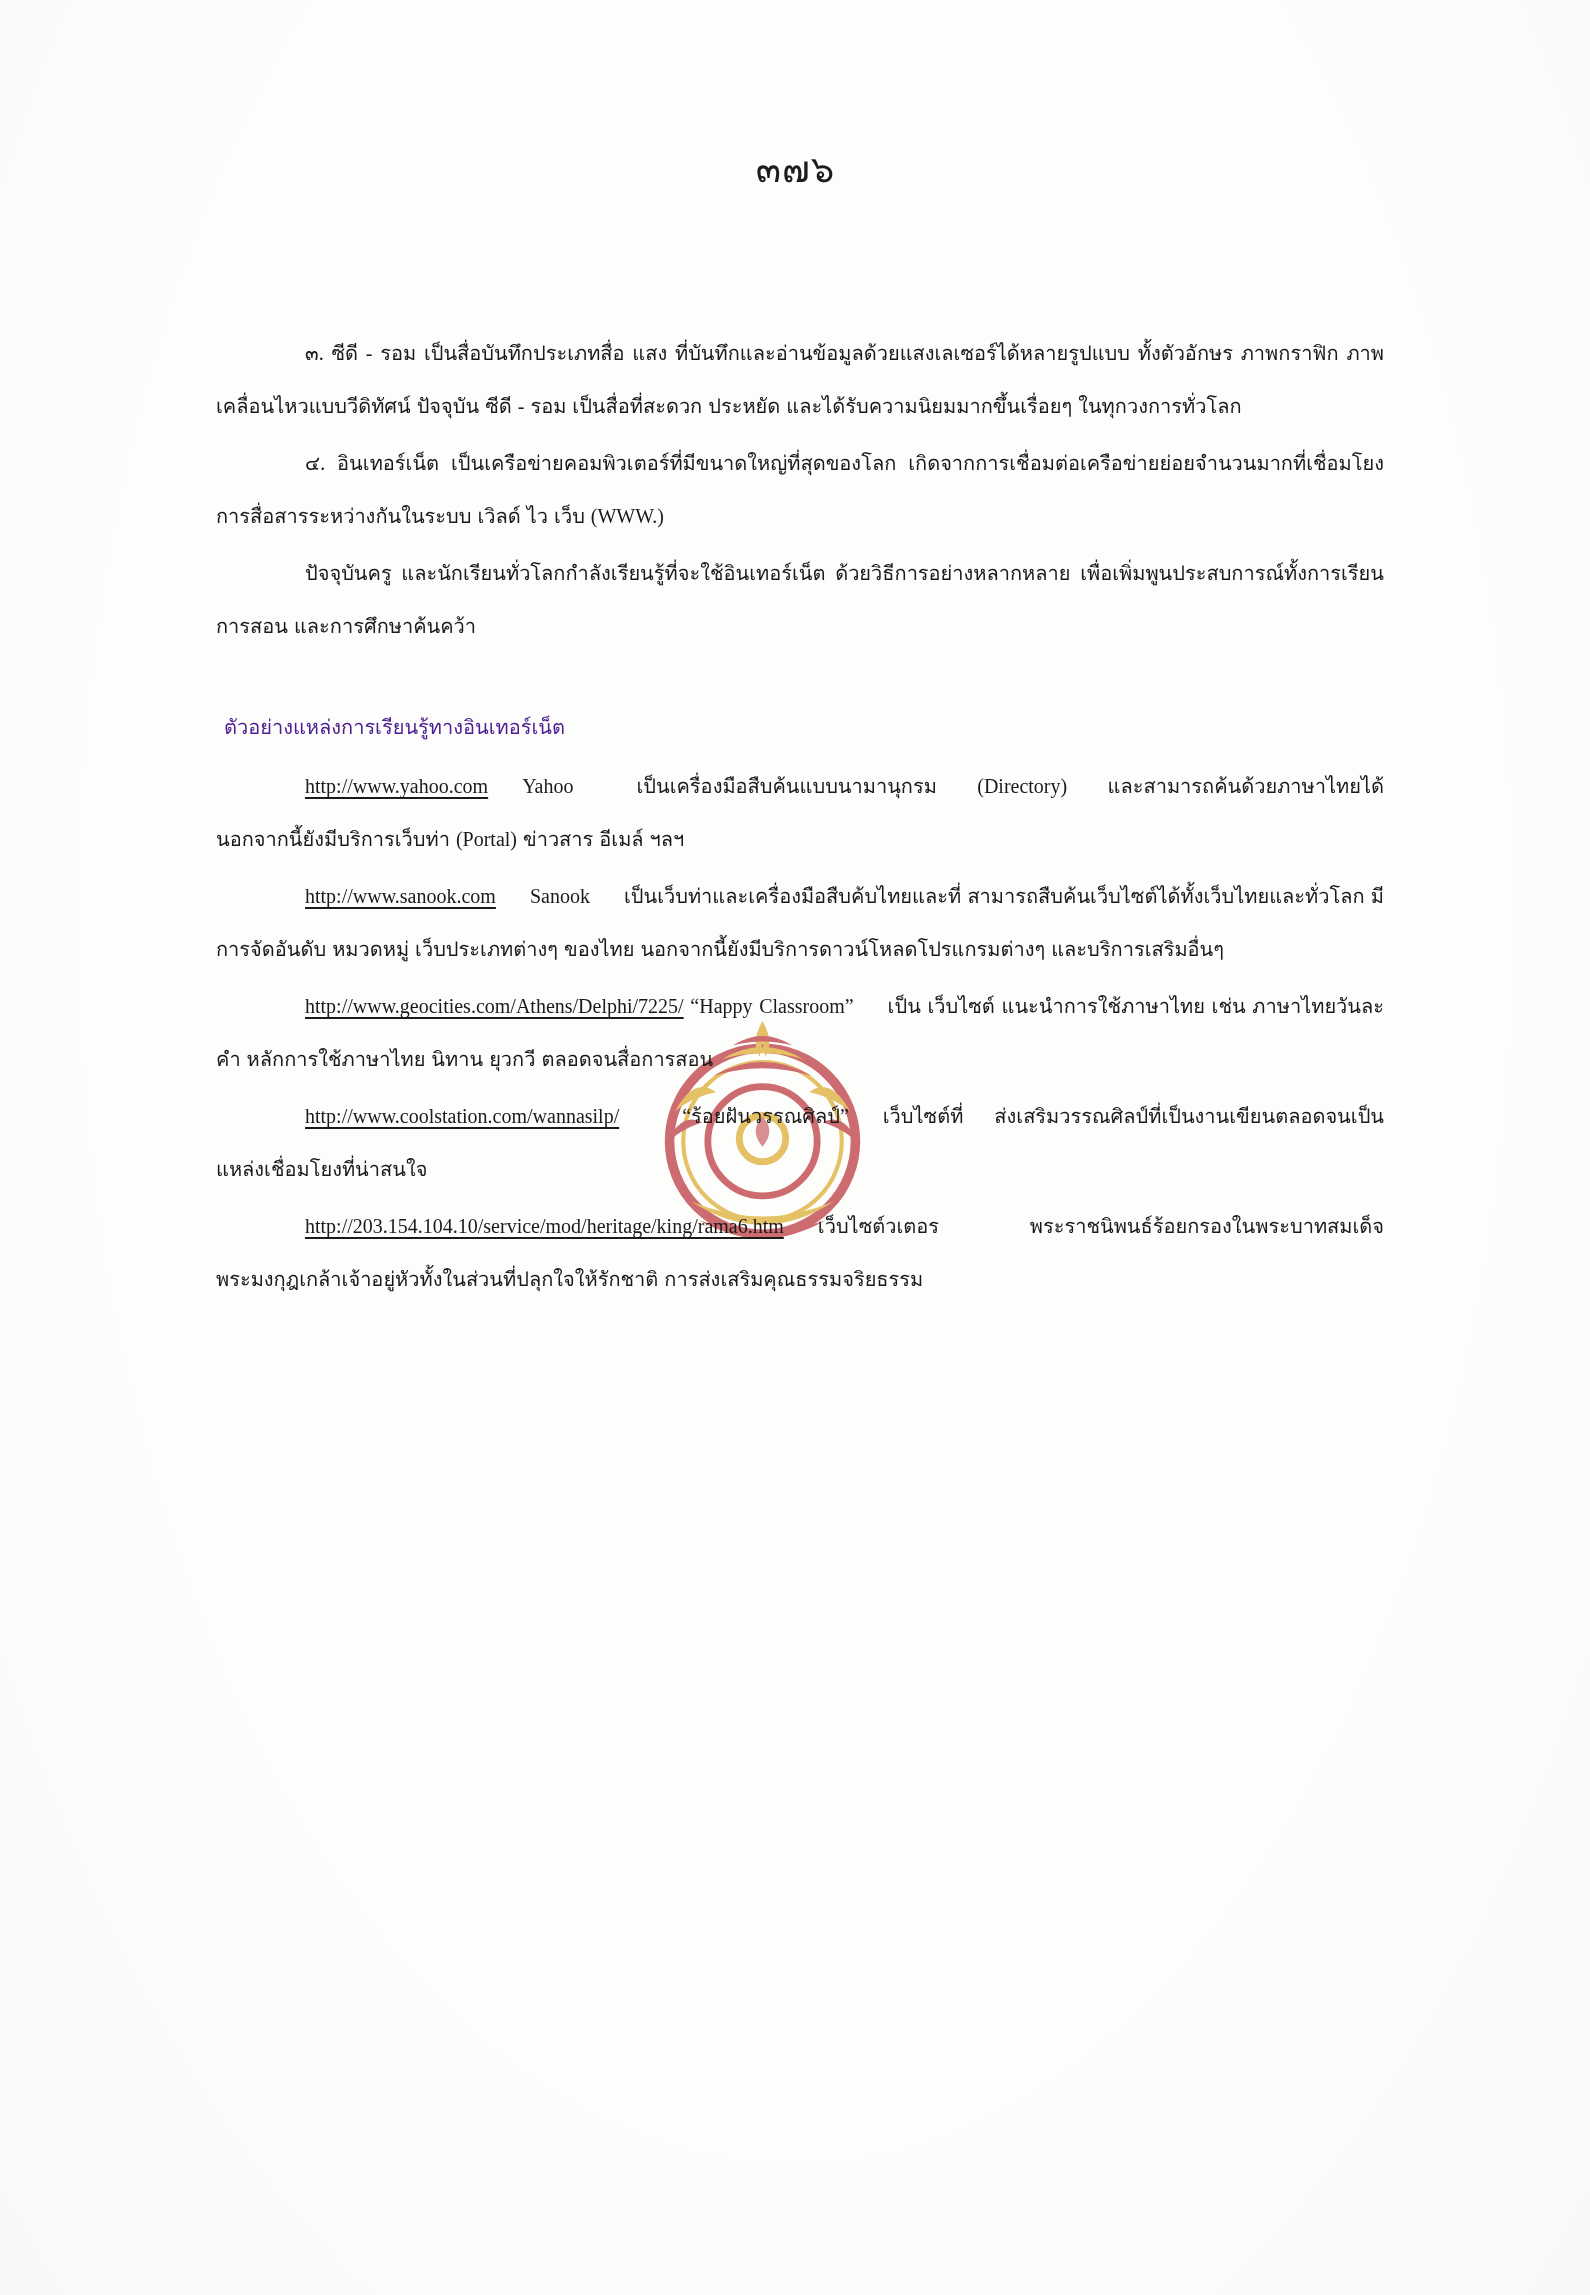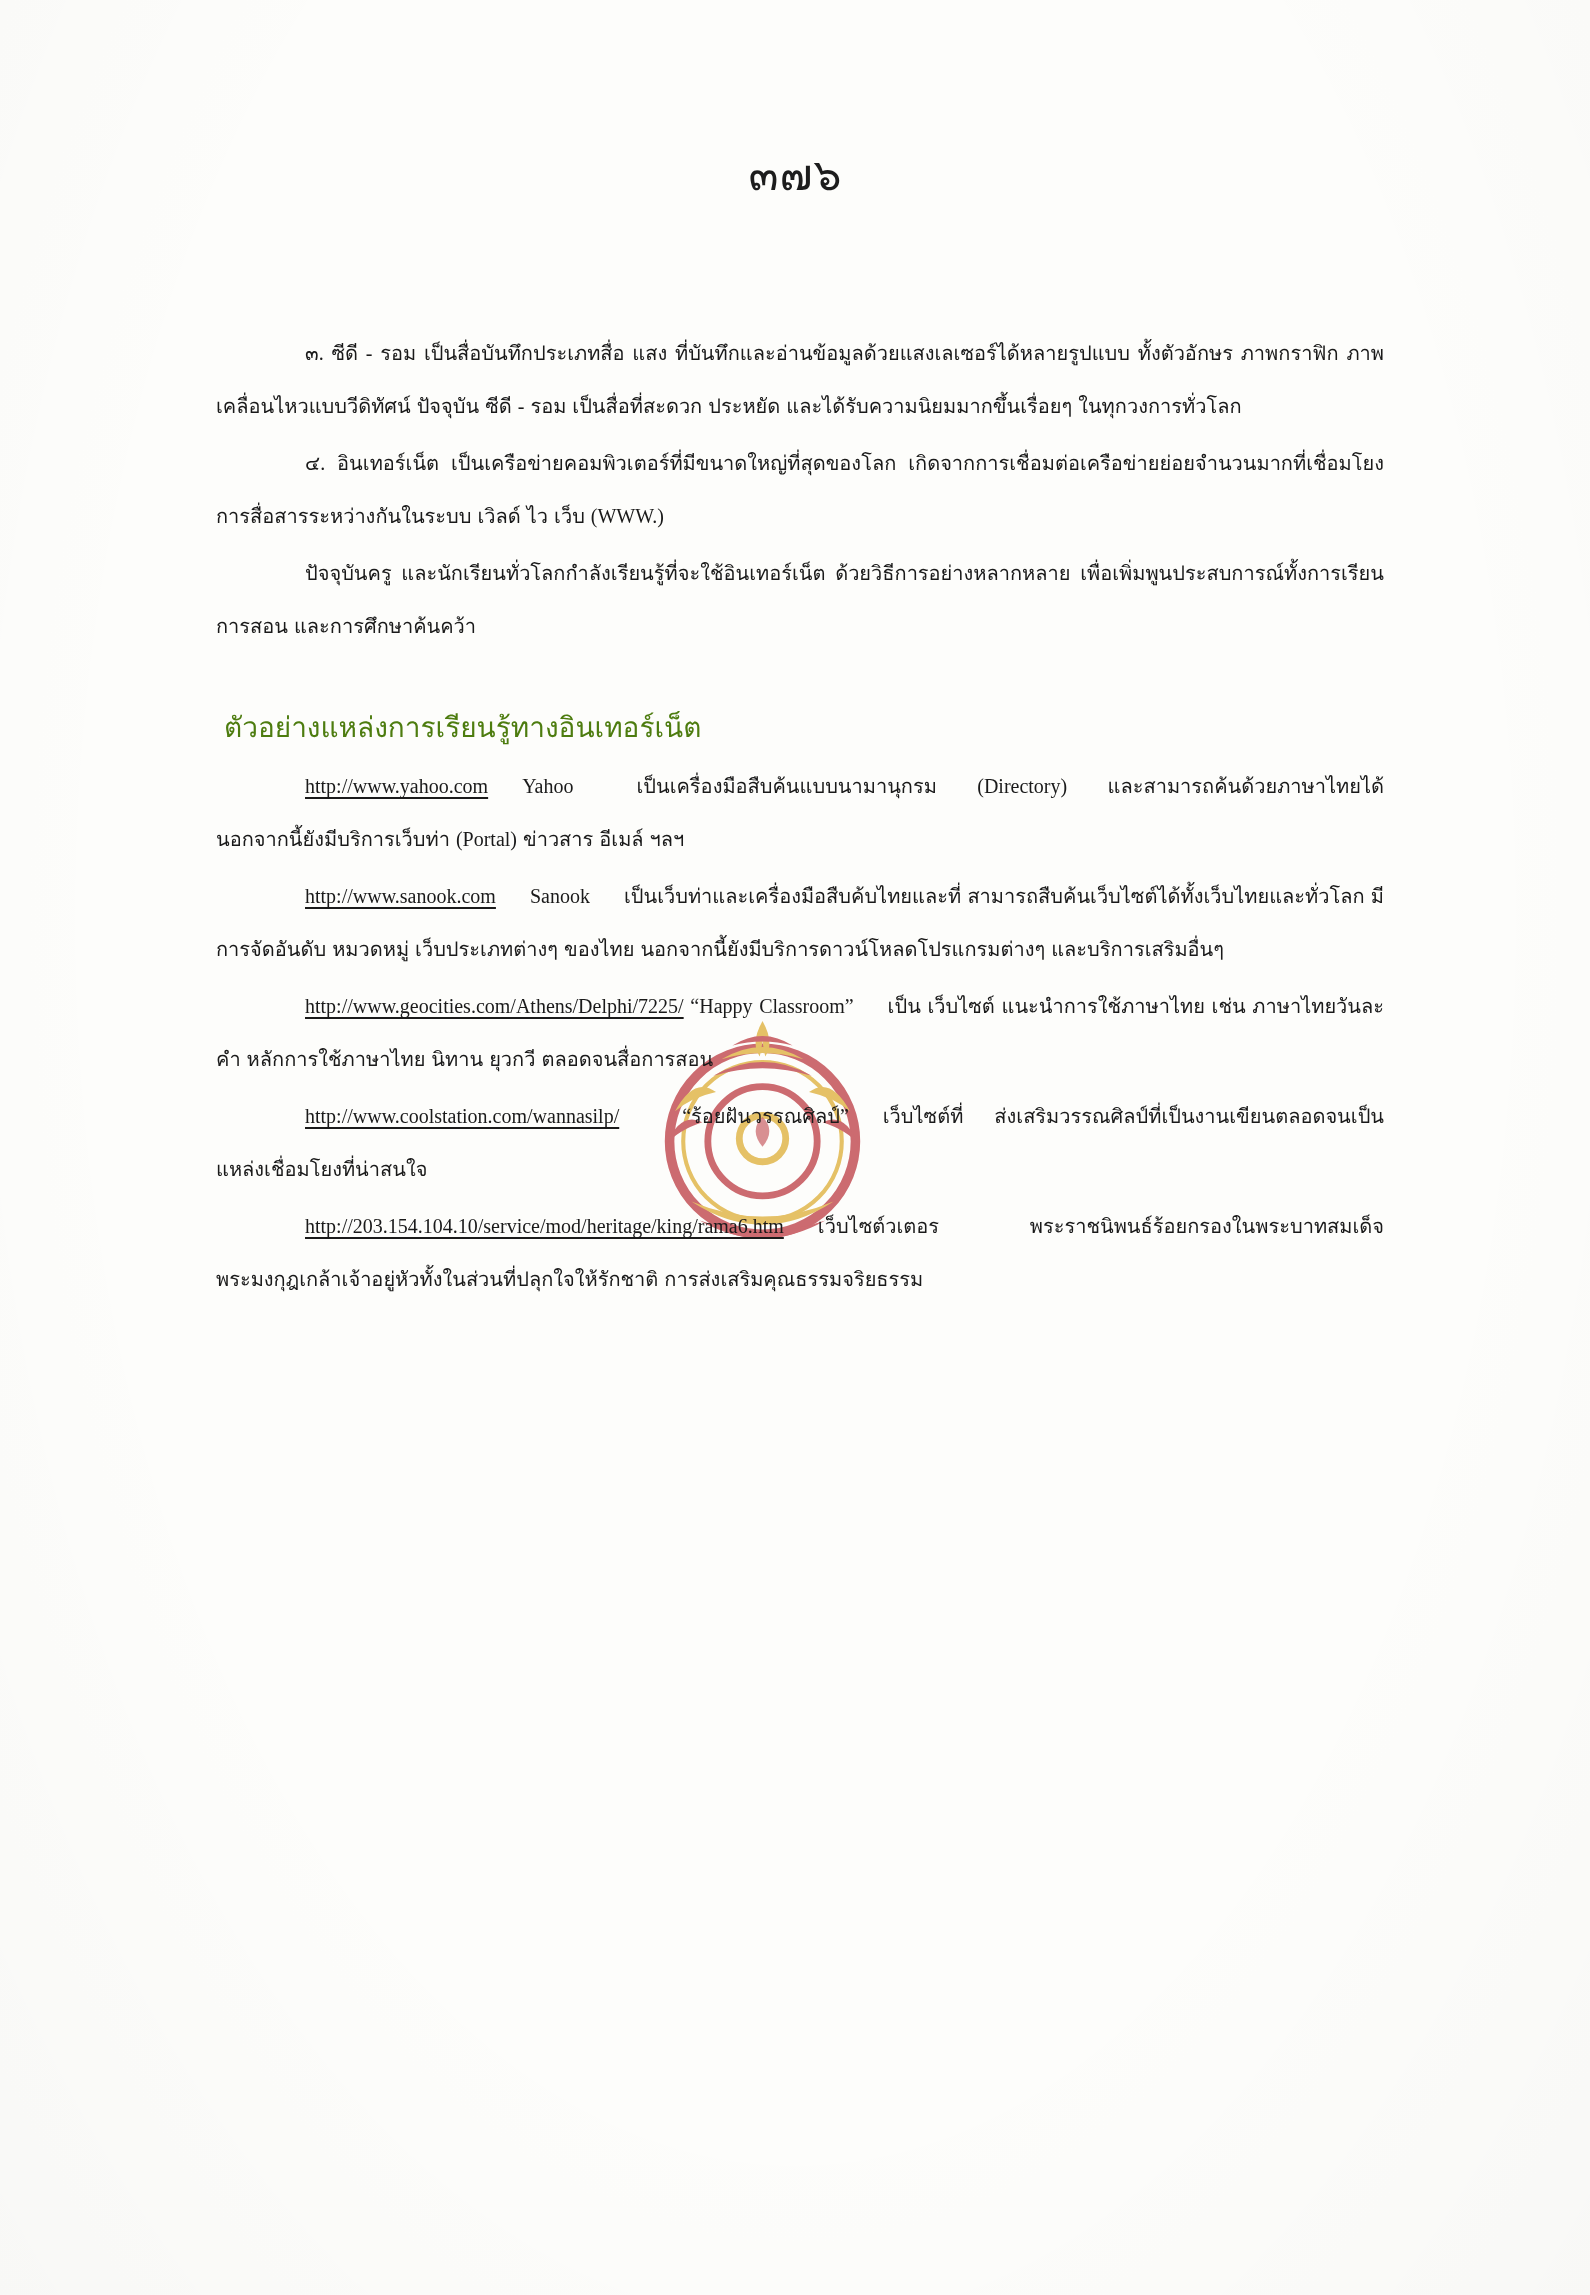--- a/index.html
+++ b/index.html
@@ -28,21 +28,21 @@
       radial-gradient(ellipse at 50% 40%, rgba(255,255,255,0) 60%, rgba(0,0,0,0.018) 100%);
     pointer-events: none;
   }
 
   .page-number {
     position: absolute;
     top: 139px;
     left: 0;
     width: 100%;
     text-align: center;
-    font-size: 44px;
+    font-size: 37px;
     letter-spacing: 1px;
     color: #1d1d1d;
   }
 
   .content {
     position: absolute;
     left: 216px;
     top: 327px;
     width: 1168px;
   }
@@ -57,25 +57,25 @@
     word-spacing: 1px;
   }
   p.indent {
     text-indent: 89px;
   }
   .block-gap-lg {
     height: 44px;
   }
 
   .heading {
-    font-size: 28px;
+    font-size: 20px;
     line-height: 53px;
     margin: 0 0 6px 0;
     padding-left: 8px;
-    color: #4d7c0f;
+    color: #4c1d95;
   }
 
   .url {
     text-decoration: underline;
     text-underline-offset: 4px;
     color: #1a1a1a;
     margin-top: 11px;
   }
   .sp {
     display: inline-block;

